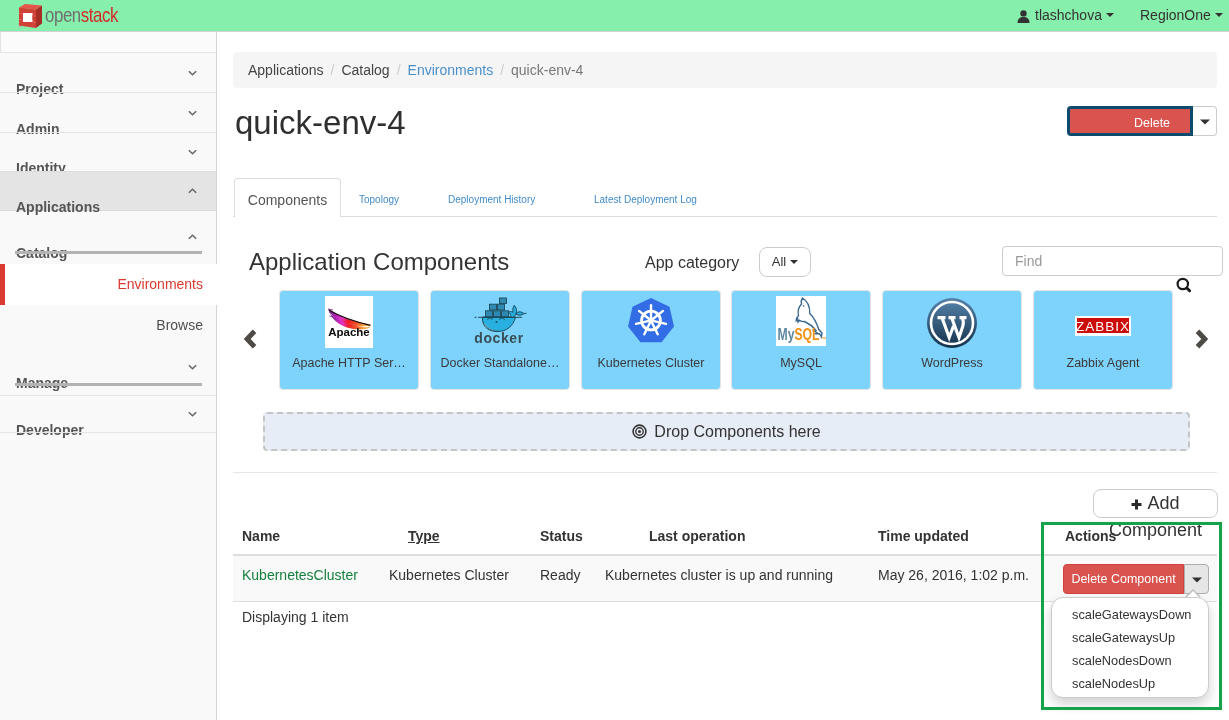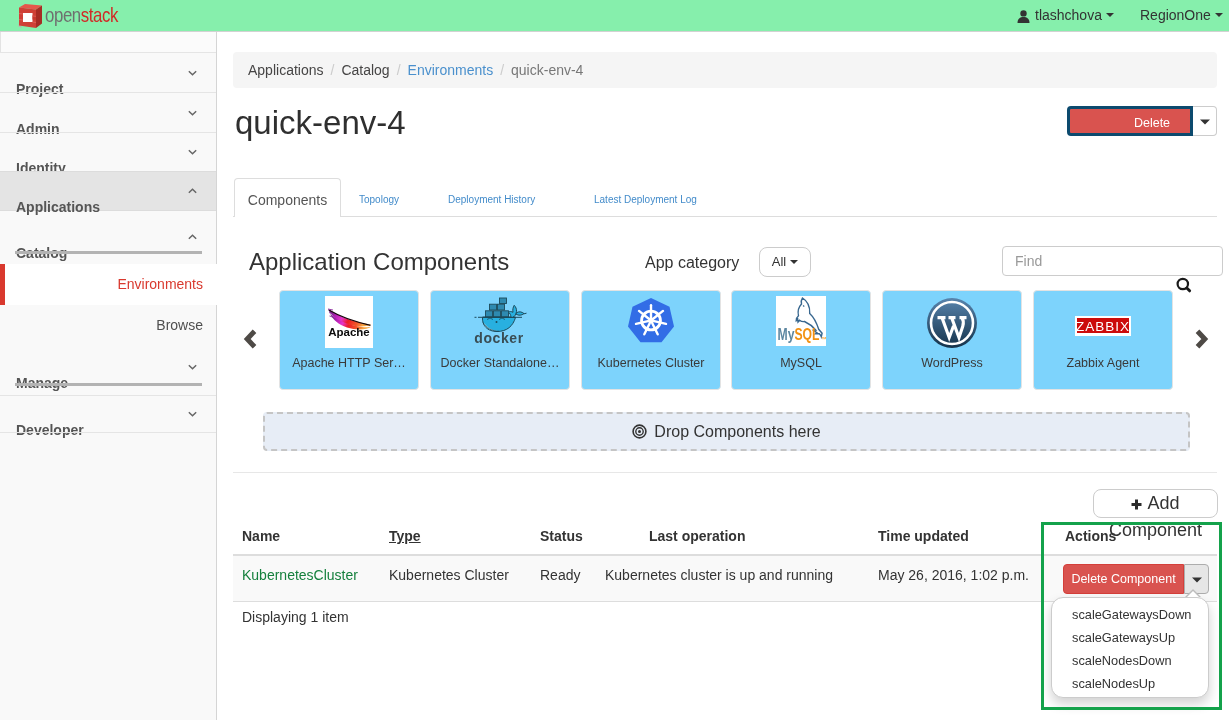--- a/index.html
+++ b/index.html
@@ -295,21 +295,21 @@
       <circle cx="7.5" cy="7.5" r="3.7" fill="none" stroke="#333" stroke-width="1.4"></circle>
       <circle cx="7.5" cy="7.5" r="1.5" fill="#333"></circle>
     </svg>Drop Components here</div>
 <div id="hr1"></div>
 
 <div id="add-comp" class="btn"><svg width="11" height="11" viewBox="0 0 11 11" style="vertical-align:-1px; margin-right:5px;">
       <path d="M4 0.5 h3 v3.5 h3.5 v3 h-3.5 v3.5 h-3 v-3.5 h-3.5 v-3 h3.5 Z" fill="#2b2b2b"></path>
     </svg>Add Component</div>
 
 <div class="th" style="left:242px;">Name</div>
-<div class="th" style="left:389px;text-decoration:underline;">Type</div>
+<div class="th" style="left:408px;text-decoration:underline;">Type</div>
 <div class="th" style="left:540px;">Status</div>
 <div class="th" style="left:605px;padding-left:44px;">Last operation</div>
 <div class="th" style="left:878px;">Time updated</div>
 <div class="th" style="left:1065px;">Actions</div>
 <div id="thead-line"></div>
 <div id="trow"></div>
 <div class="td" style="left:242px; color:#15803d;">KubernetesCluster</div>
 <div class="td" style="left:389px;">Kubernetes Cluster</div>
 <div class="td" style="left:540px;">Ready</div>
 <div class="td" style="left:605px;">Kubernetes cluster is up and running</div>

